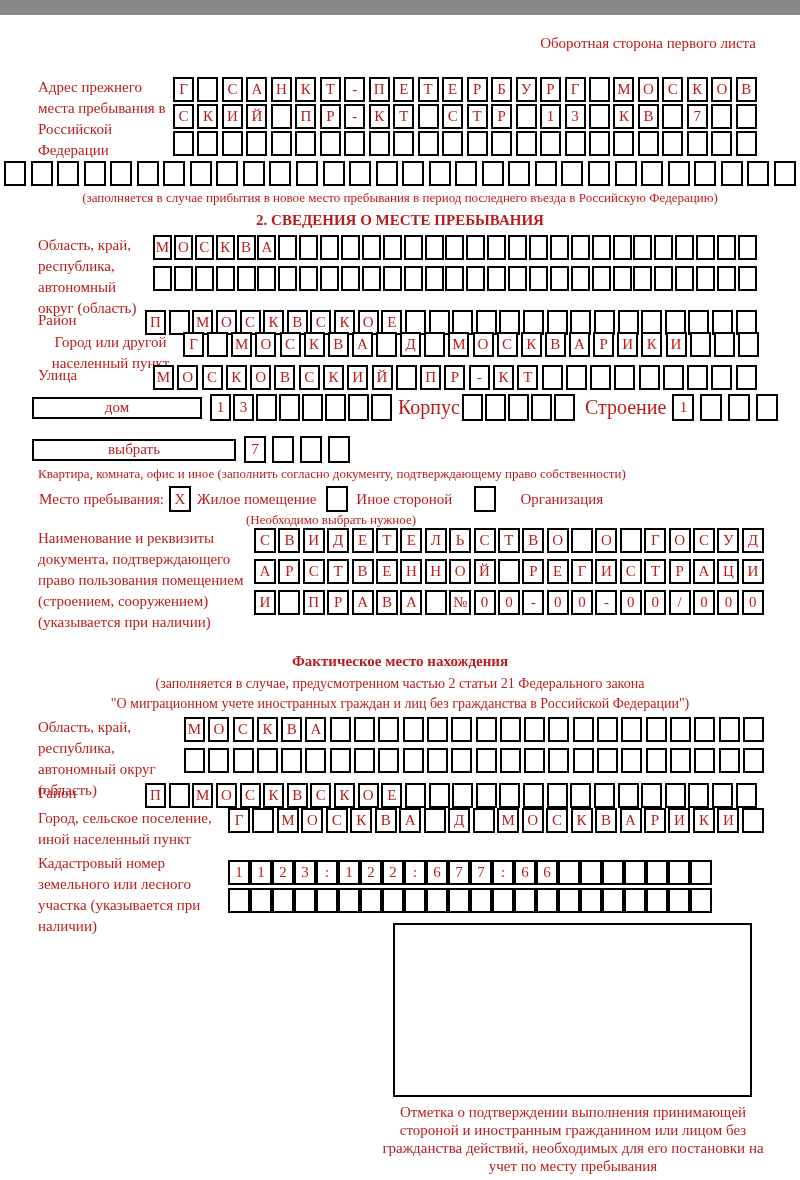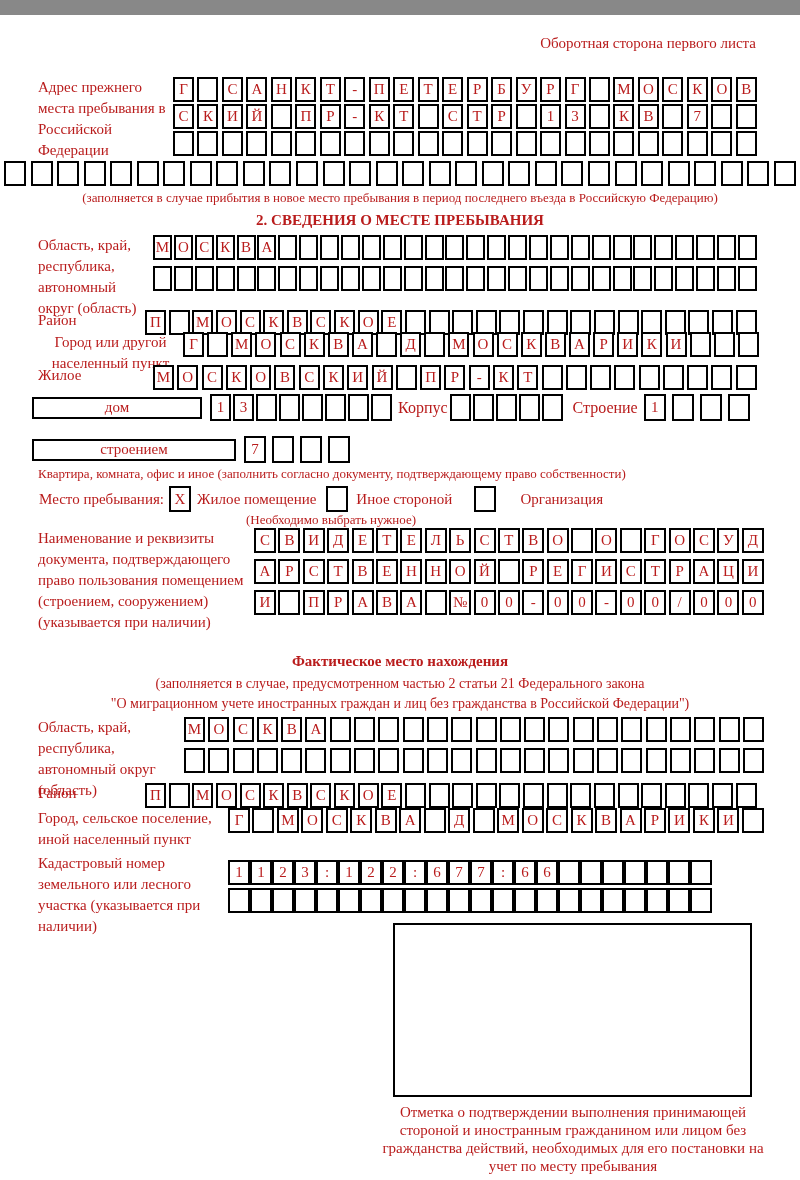--- a/index.html
+++ b/index.html
@@ -16,21 +16,21 @@
     width:21px;height:25px;border:2px solid #000;box-sizing:border-box;
     display:flex;align-items:center;justify-content:center;
     font-size:15px;flex:0 0 auto;background:#fff;
   }
   .cw19 .cell{width:19px}
   .cw22 .cell{width:22px}
   .h27 .cell{height:27px}
   .cellgroup{display:flex;gap:2px;}
   .cellgroup.spaced{gap:6px;}
   .widebox{border:2px solid #000;box-sizing:border-box;height:22px;display:flex;align-items:center;justify-content:center;font-size:15px;background:#fff;}
-  .inline-label{font-size:16px;line-height:27px;white-space:nowrap;}
+  .inline-label{font-size:20px;line-height:27px;white-space:nowrap;}
   .caption{font-size:13px;line-height:16px;}
   .center{width:100%;text-align:center;}
   .sec-title{font-size:15px;font-weight:bold;}
   .gap2{row-gap:2px;} .gap3{row-gap:3px;} .gap6{row-gap:6px;}
   .checkbox{width:22px;height:26px;border:2px solid #000;box-sizing:border-box;display:flex;align-items:center;justify-content:center;font-size:15px;}
   .stay-text{font-size:15px;line-height:26px;white-space:nowrap;}
   .stamp-box{border:2px solid #000;box-sizing:border-box;background:#fff;}
   .stamp-caption{font-size:15px;line-height:18px;text-align:center;}
 </style>
 </head>
@@ -283,21 +283,21 @@
         <div class="cell">И</div>
         <div class="cell">К</div>
         <div class="cell">И</div>
         <div class="cell"></div>
         <div class="cell"></div>
         <div class="cell"></div>
       </div>
   </div>
 
   <div class="abs flexrow" style="top:350px;left:0;width:757px;">
-    <div class="label" style="width:153px;flex:0 0 153px;">Жилое</div>
+    <div class="label" style="width:153px;flex:0 0 153px;">Улица</div>
     <div class="cellrow" style="flex:1;">
         <div class="cell">М</div>
         <div class="cell">О</div>
         <div class="cell">С</div>
         <div class="cell">К</div>
         <div class="cell">О</div>
         <div class="cell">В</div>
         <div class="cell">С</div>
         <div class="cell">К</div>
         <div class="cell">И</div>
@@ -343,21 +343,21 @@
     <div class="inline-label" style="margin-left:10px;">Строение</div>
     <div class="cellgroup spaced h27 cw22" style="margin-left:6px;">
         <div class="cell">1</div>
         <div class="cell"></div>
         <div class="cell"></div>
         <div class="cell"></div>
       </div>
   </div>
 
   <div class="abs flexrow" style="top:421px;left:32px;align-items:center;">
-    <div class="widebox" style="width:204px;">строением</div>
+    <div class="widebox" style="width:204px;">выбрать</div>
     <div class="cellgroup spaced h27 cw22" style="margin-left:8px;">
         <div class="cell">7</div>
         <div class="cell"></div>
         <div class="cell"></div>
         <div class="cell"></div>
       </div>
   </div>
   <div class="abs caption" style="top:451px;left:38px;">Квартира, комната, офис и иное (заполнить согласно документу, подтверждающему право собственности)</div>
 
   <div class="abs flexrow" style="top:471px;left:39px;align-items:center;">

